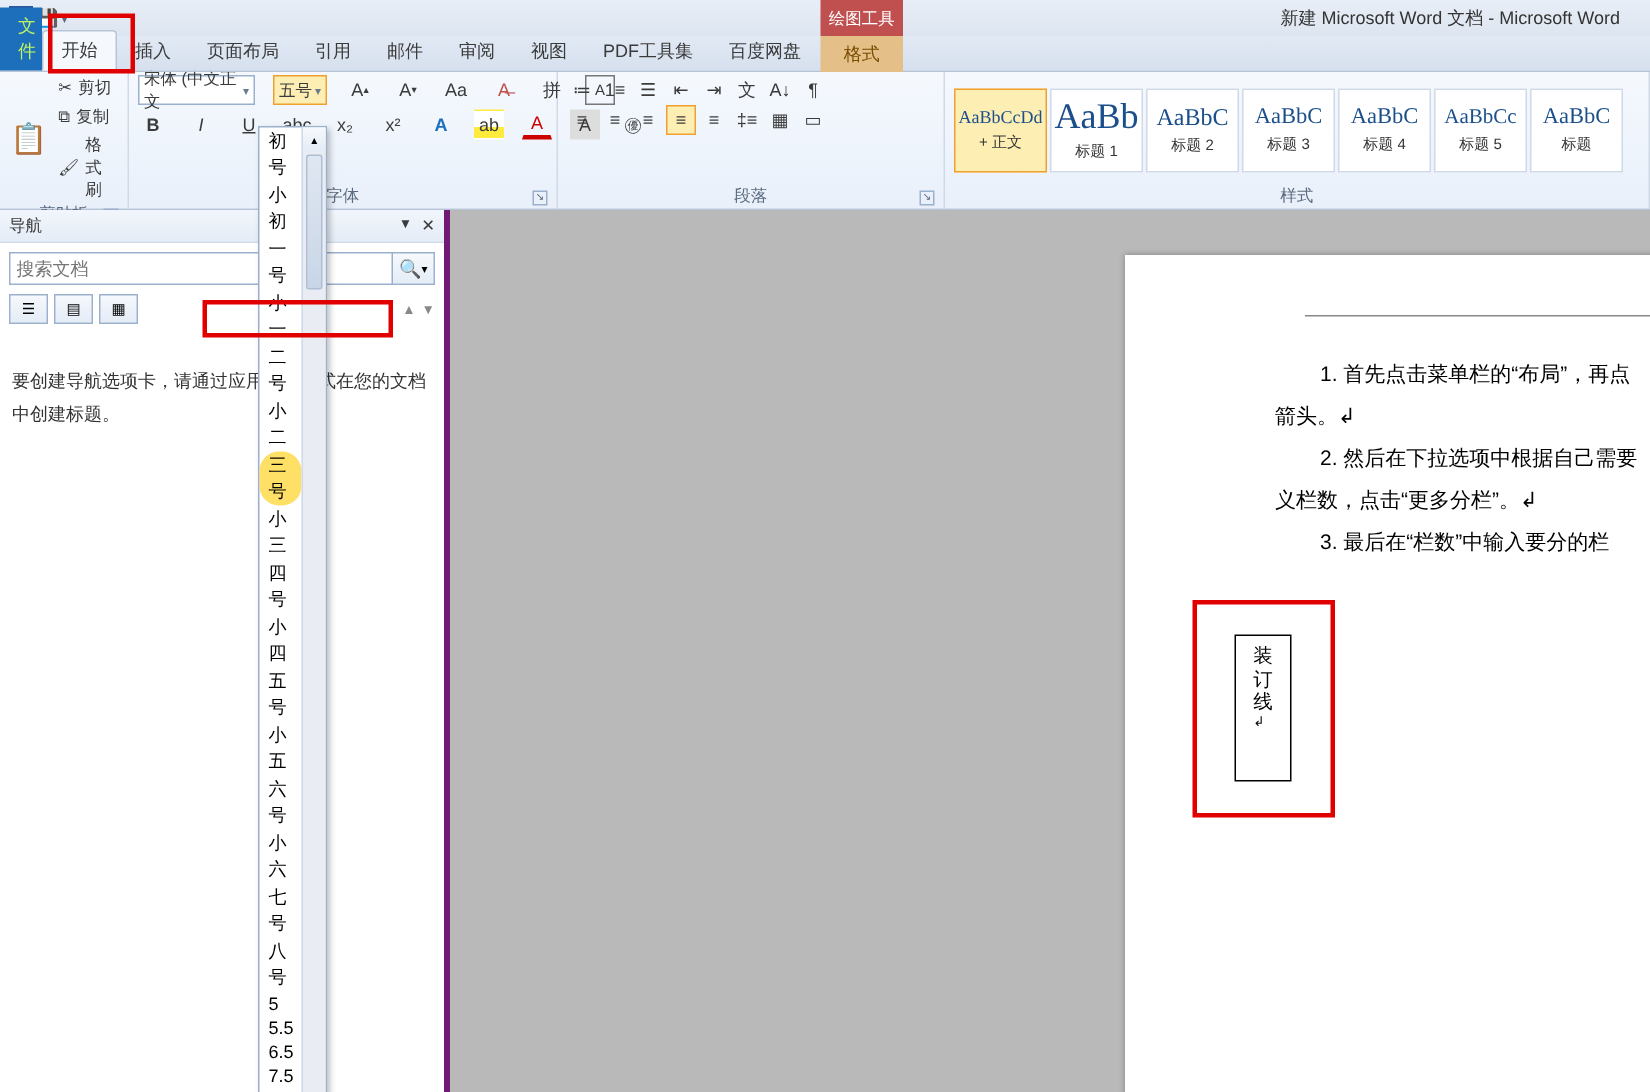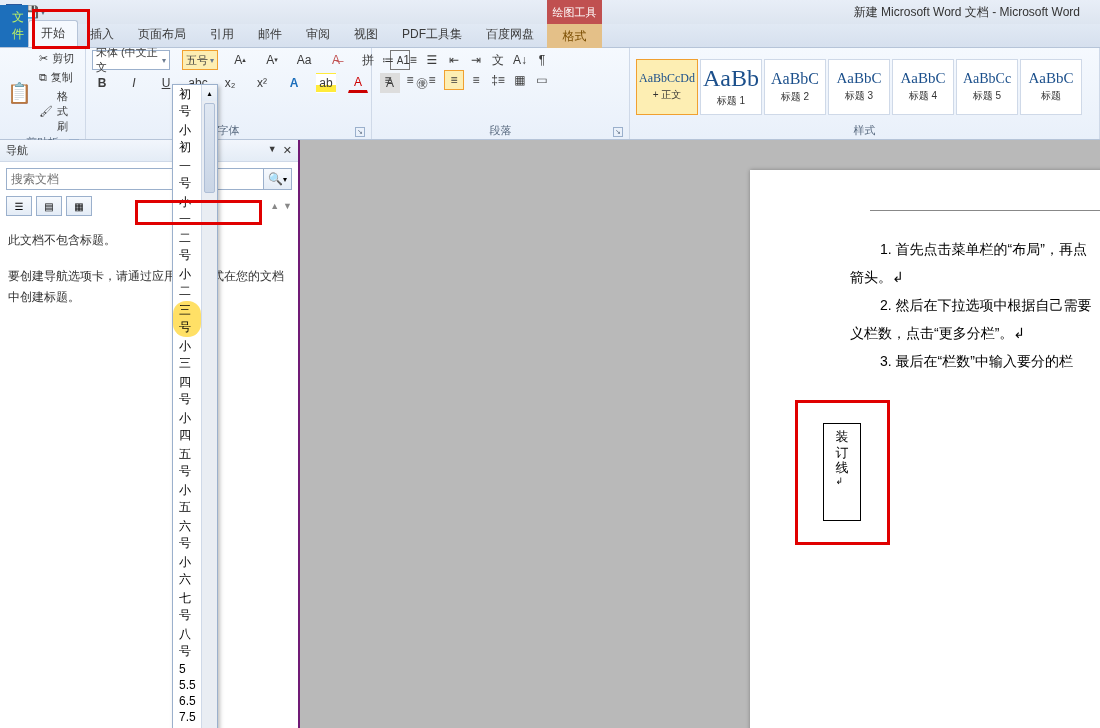--- a/index.html
+++ b/index.html
@@ -32,21 +32,21 @@
 .icn { width:20px; height:20px; display:flex; align-items:center; justify-content:center; border:1px solid transparent; font-size:12px; }
 
 .styles-grp { flex:1; }
 .styles-row { display:flex; gap:2px; align-items:flex-start;}
 .style-box { width:62px; height:56px; border:1px solid #cfd9e8; background:#fff; display:flex; flex-direction:column; align-items:center; justify-content:center; font-size:10px; }
 .style-box.sel { border-color:#f0a030; background:#fdeeb3; }
 .style-box .prev { font-family:"Times New Roman",serif; color:#1b4f8b; }
 .style-box .nm { color:#333; margin-top:2px; font-size:10px; }
 
 .workspace { position:absolute; left:0; top:140px; right:0; bottom:0; display:flex; }
-.navpane { width:300px; background:#fff; border-right:2px solid #701a75; display:flex; flex-direction:column; font-size:12px; }
+.navpane { width:300px; background:#fff; border-right:4px solid #701a75; display:flex; flex-direction:column; font-size:12px; }
 .navpane .hdr { height:22px; background:linear-gradient(#f2f6fc,#e4ecf6); border-bottom:1px solid #cfd9e8; display:flex; align-items:center; justify-content:space-between; padding:0 6px; font-size:11px; color:#3b3b3b; }
 .navpane .srch { padding:6px; display:flex; }
 .navpane .srch input { flex:1; border:1px solid #9bb0cc; height:22px; padding:0 4px; font-size:12px; }
 .navpane .srch .go { width:28px; border:1px solid #9bb0cc; border-left:none; display:flex; align-items:center; justify-content:center; background:linear-gradient(#f6f9fd,#e4ecf6); }
 .navpane .views { padding:0 6px 4px 6px; display:flex; gap:4px; align-items:center; }
 .navpane .vbtn { width:26px; height:20px; border:1px solid #9bb0cc; background:linear-gradient(#f6f9fd,#e4ecf6); display:flex; align-items:center; justify-content:center; font-size:10px; }
 .navpane .msg { padding:10px 8px; font-size:12px; color:#333; line-height:1.8; }
 
 .docarea { flex:1; background:#b9b9b9; position:relative; overflow:hidden; }
 .page { position:absolute; left:450px; top:30px; width:800px; height:1000px; background:#fff; box-shadow:0 0 4px rgba(0,0,0,0.3); }
@@ -276,21 +276,20 @@
     </div>
     <div class="views">
       <div class="vbtn">☰</div>
       <div class="vbtn">▤</div>
       <div class="vbtn">▦</div>
       <div style="flex:1"></div>
       <span style="font-size:9px;color:#888;">▲</span>
       <span style="font-size:9px;color:#888;">▼</span>
     </div>
     <div class="msg">
-      <div>此文档不包含标题。</div>
       <div style="height:14px;"></div>
       <div>要创建导航选项卡，请通过应用标题样式在您的文档中创建标题。</div>
     </div>
   </div>
 
   <div class="docarea">
     <div class="page">
       <div class="hrule"></div>
       <div class="content">
         <div>1. 首先点击菜单栏的“布局”，再点</div>

